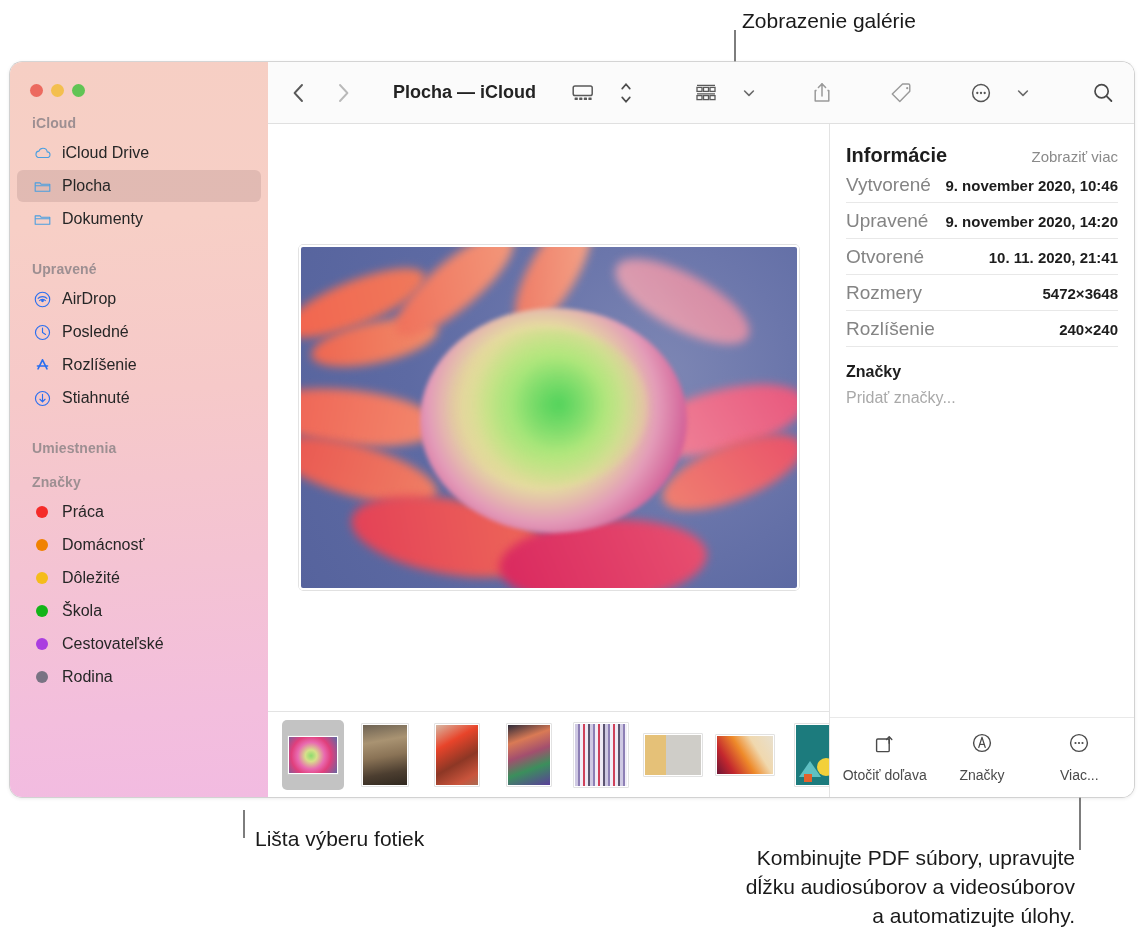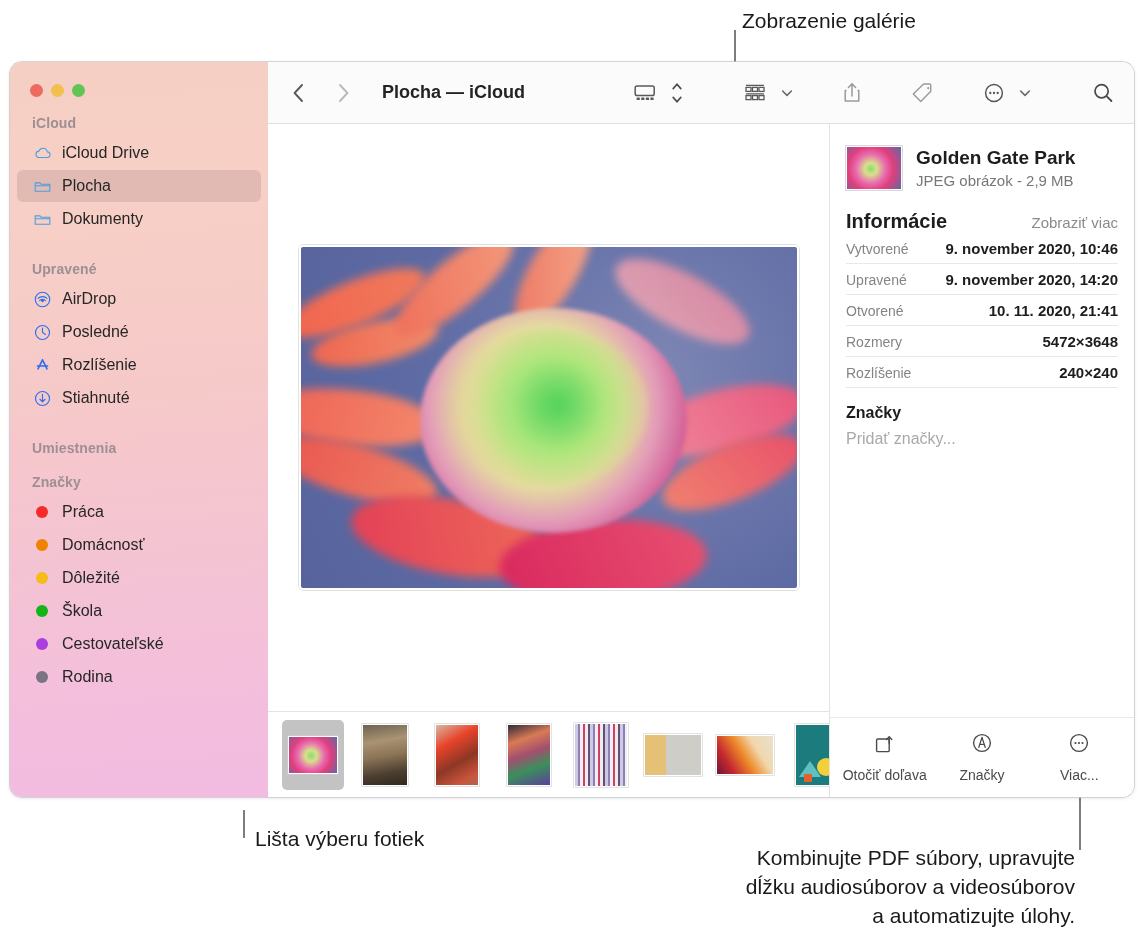--- a/index.html
+++ b/index.html
@@ -90,21 +90,21 @@
 
   
   .main { flex: 1 1 auto; display: flex; flex-direction: column; min-width: 0; }
 
   .toolbar {
     height: 62px;
     background: #fbfbfb;
     border-bottom: 0.8px solid #e0e0e0;
     display: flex; align-items: center;
     padding: 0 14px 0 18px;
-    gap: 4px;
+    gap: 15px;
   }
   .tb-nav { display:flex; align-items:center; gap: 20px; }
   .tb-title {
     font-size: 18px; font-weight: 700; color: #232323;
     margin-left: 22px; white-space: nowrap;
   }
   .tb-spacer { flex: 1 1 auto; }
   .tb-btn { display:flex; align-items:center; justify-content:center; height: 40px; padding: 0 4px; }
   .tb-gap { width: 30px; }
   .tb-gap-lg { width: 42px; }
@@ -196,21 +196,21 @@
   .sec-row { display:flex; align-items:baseline; justify-content:space-between; }
   .sec-title { font-size: 20px; font-weight:700; color:#1d1d1d; }
   .sec-link { font-size: 15px; color:#8a8a8a; }
 
   .kv {
     display:flex; justify-content:space-between; align-items:center;
     padding: 7px 0 6px 0;
     border-bottom: 0.8px solid #e8e8e8;
   }
   .kv:last-child { border-bottom: none; }
-  .kv .k { font-size: 14px; color:#848484; }
+  .kv .k { font-size: 19px; color:#848484; }
   .kv .v { font-size: 15px; color:#1d1d1d; font-weight: 700; }
 
   .tags-title { font-size:16px; font-weight:700; color:#1d1d1d; margin-top: 16px; }
   .tags-ph { font-size:16px; color:#a9a9a9; margin-top: 8px; }
 
   .info-spacer { flex: 1 1 auto; }
   .info-actions {
     border-top: 0.8px solid #e9e9e9;
     display:flex; align-items:center; justify-content:space-around;
     padding: 12px 6px 14px 6px;
@@ -507,27 +507,20 @@
               <div class="thumb" style="width:44px;height:62px;background:#1c7b7d;position:relative;">
                 <span style="position:absolute;left:50%;top:56%;width:18px;height:18px;border-radius:50%;background:#f3d03a;"></span>
                 <span style="position:absolute;left:8%;top:60%;width:0;height:0;border-left:11px solid transparent;border-right:11px solid transparent;border-bottom:16px solid #5fc0c2;"></span>
                 <span style="position:absolute;left:20%;top:82%;width:8px;height:8px;background:#e2622c;"></span>
               </div>
             </div>
           </div>
         </div>
 
         <div class="info">
-          <div class="info-head">
-            <div class="info-thumb" style="background:radial-gradient(circle at 44% 52%,#8ddb6e 0%,#d7e08a 16%,#e96ab0 40%,#e03f7c 60%,#5c6aa4 100%);"></div>
-            <div>
-              <div class="info-title">Golden Gate Park</div>
-              <div class="info-sub">JPEG obrázok - 2,9 MB</div>
-            </div>
-          </div>
 
           <div class="info-body">
             <div class="sec-row">
               <span class="sec-title">Informácie</span>
               <span class="sec-link">Zobraziť viac</span>
             </div>
 
             <div class="kv">
               <span class="k">Vytvorené</span>
               <span class="v">9. november 2020, 10:46</span>

